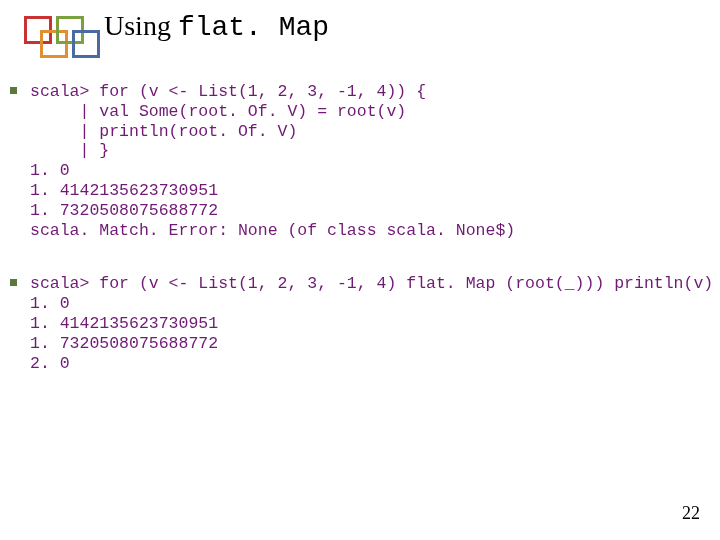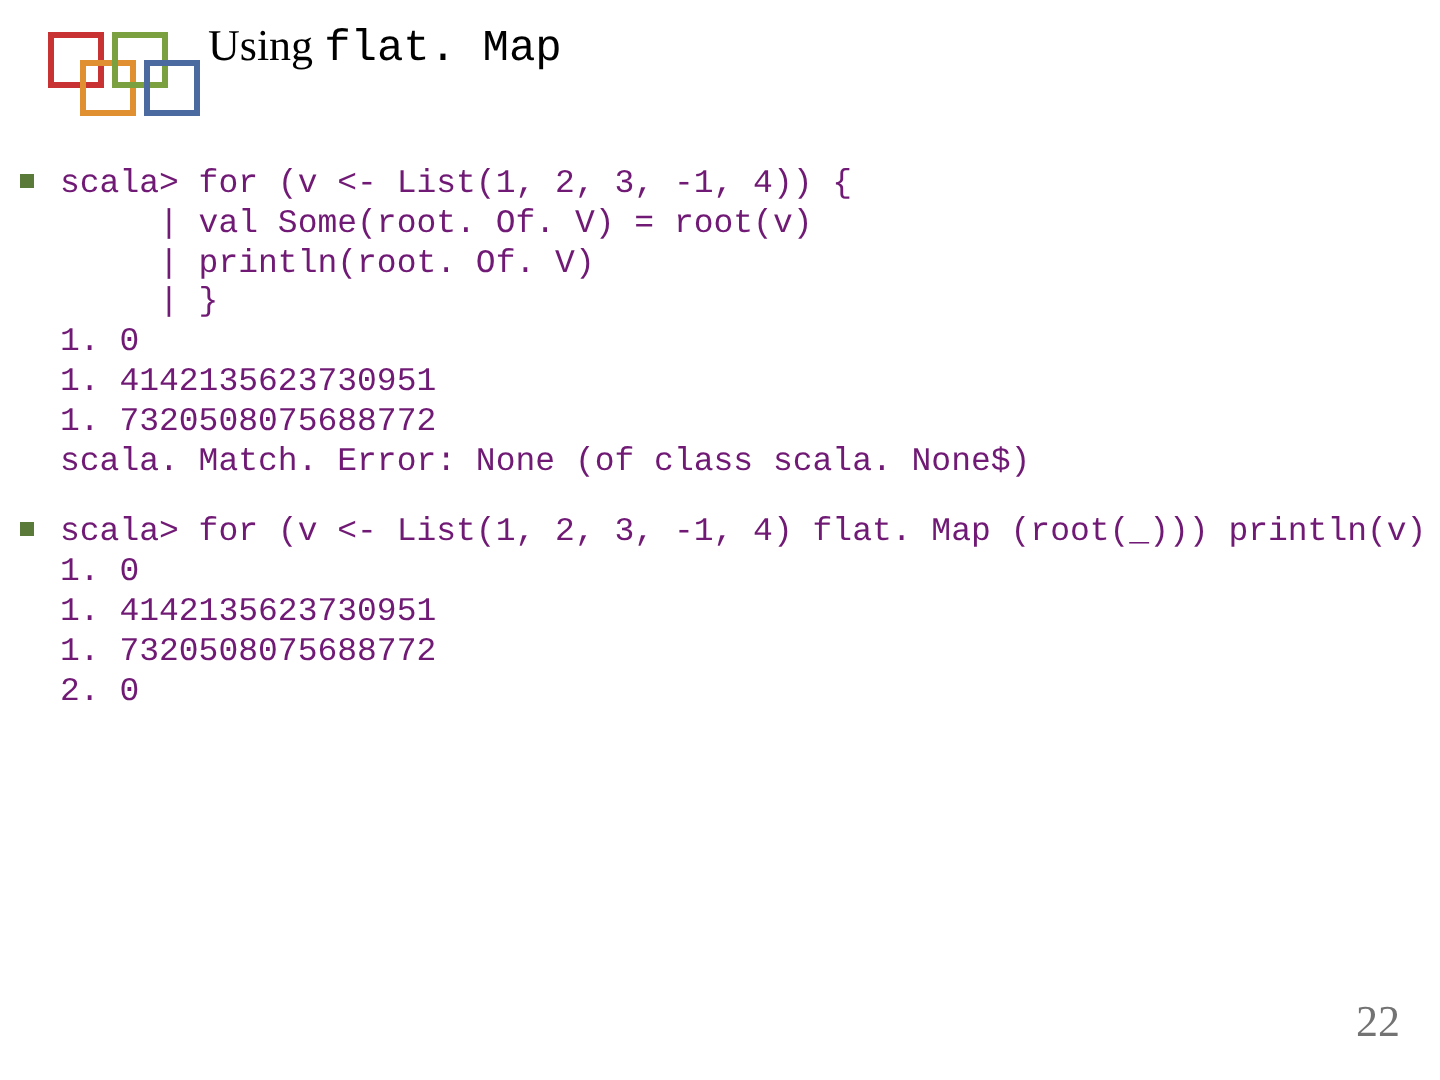--- a/index.html
+++ b/index.html
@@ -29,21 +29,21 @@
   }
   .logo .red    { left: 6px;  top: 4px;  border-color: #c83232; z-index: 1; }
   .logo .orange { left: 22px; top: 18px; border-color: #e09030; z-index: 2; }
   .logo .green  { left: 38px; top: 4px;  border-color: #7aa040; z-index: 3; }
   .logo .blue   { left: 54px; top: 18px; border-color: #4a6aa0; z-index: 4; }
 
   .title {
     position: absolute;
     left: 104px;
     top: 10px;
-    font-size: 22px;
+    font-size: 28px;
     color: #000;
     white-space: pre;
   }
   .title .using {
     font-family: "Times New Roman", Times, serif;
   }
   .title .mono {
     font-family: "Courier New", Courier, monospace;
   }
 
@@ -52,21 +52,21 @@
     left: 10px;
     top: 82px;
     right: 10px;
   }
 
   .block {
     display: flex;
     align-items: flex-start;
     margin-bottom: 6px;
   }
-  .block.second { margin-top: 16px; justify-content: space-between; }
+  .block.second { margin-top: 34px; justify-content: space-between; }
 
   .bullet {
     width: 10px;
     flex: 0 0 10px;
     margin-top: 5px;
     margin-right: 10px;
   }
   .bullet .sq {
     width: 7px;
     height: 7px;
@@ -79,22 +79,22 @@
     line-height: 1.2;
     color: #701a75;
     white-space: pre;
   }
 
   .page-num {
     position: absolute;
     right: 20px;
     bottom: 16px;
     font-family: "Times New Roman", Times, serif;
-    font-size: 22px;
-    color: #737373;
+    font-size: 18px;
+    color: #000000;
   }
 </style>
 </head>
 <body>
 
 <div class="logo">
   <div class="sq red"></div>
   <div class="sq orange"></div>
   <div class="sq green"></div>
   <div class="sq blue"></div>

